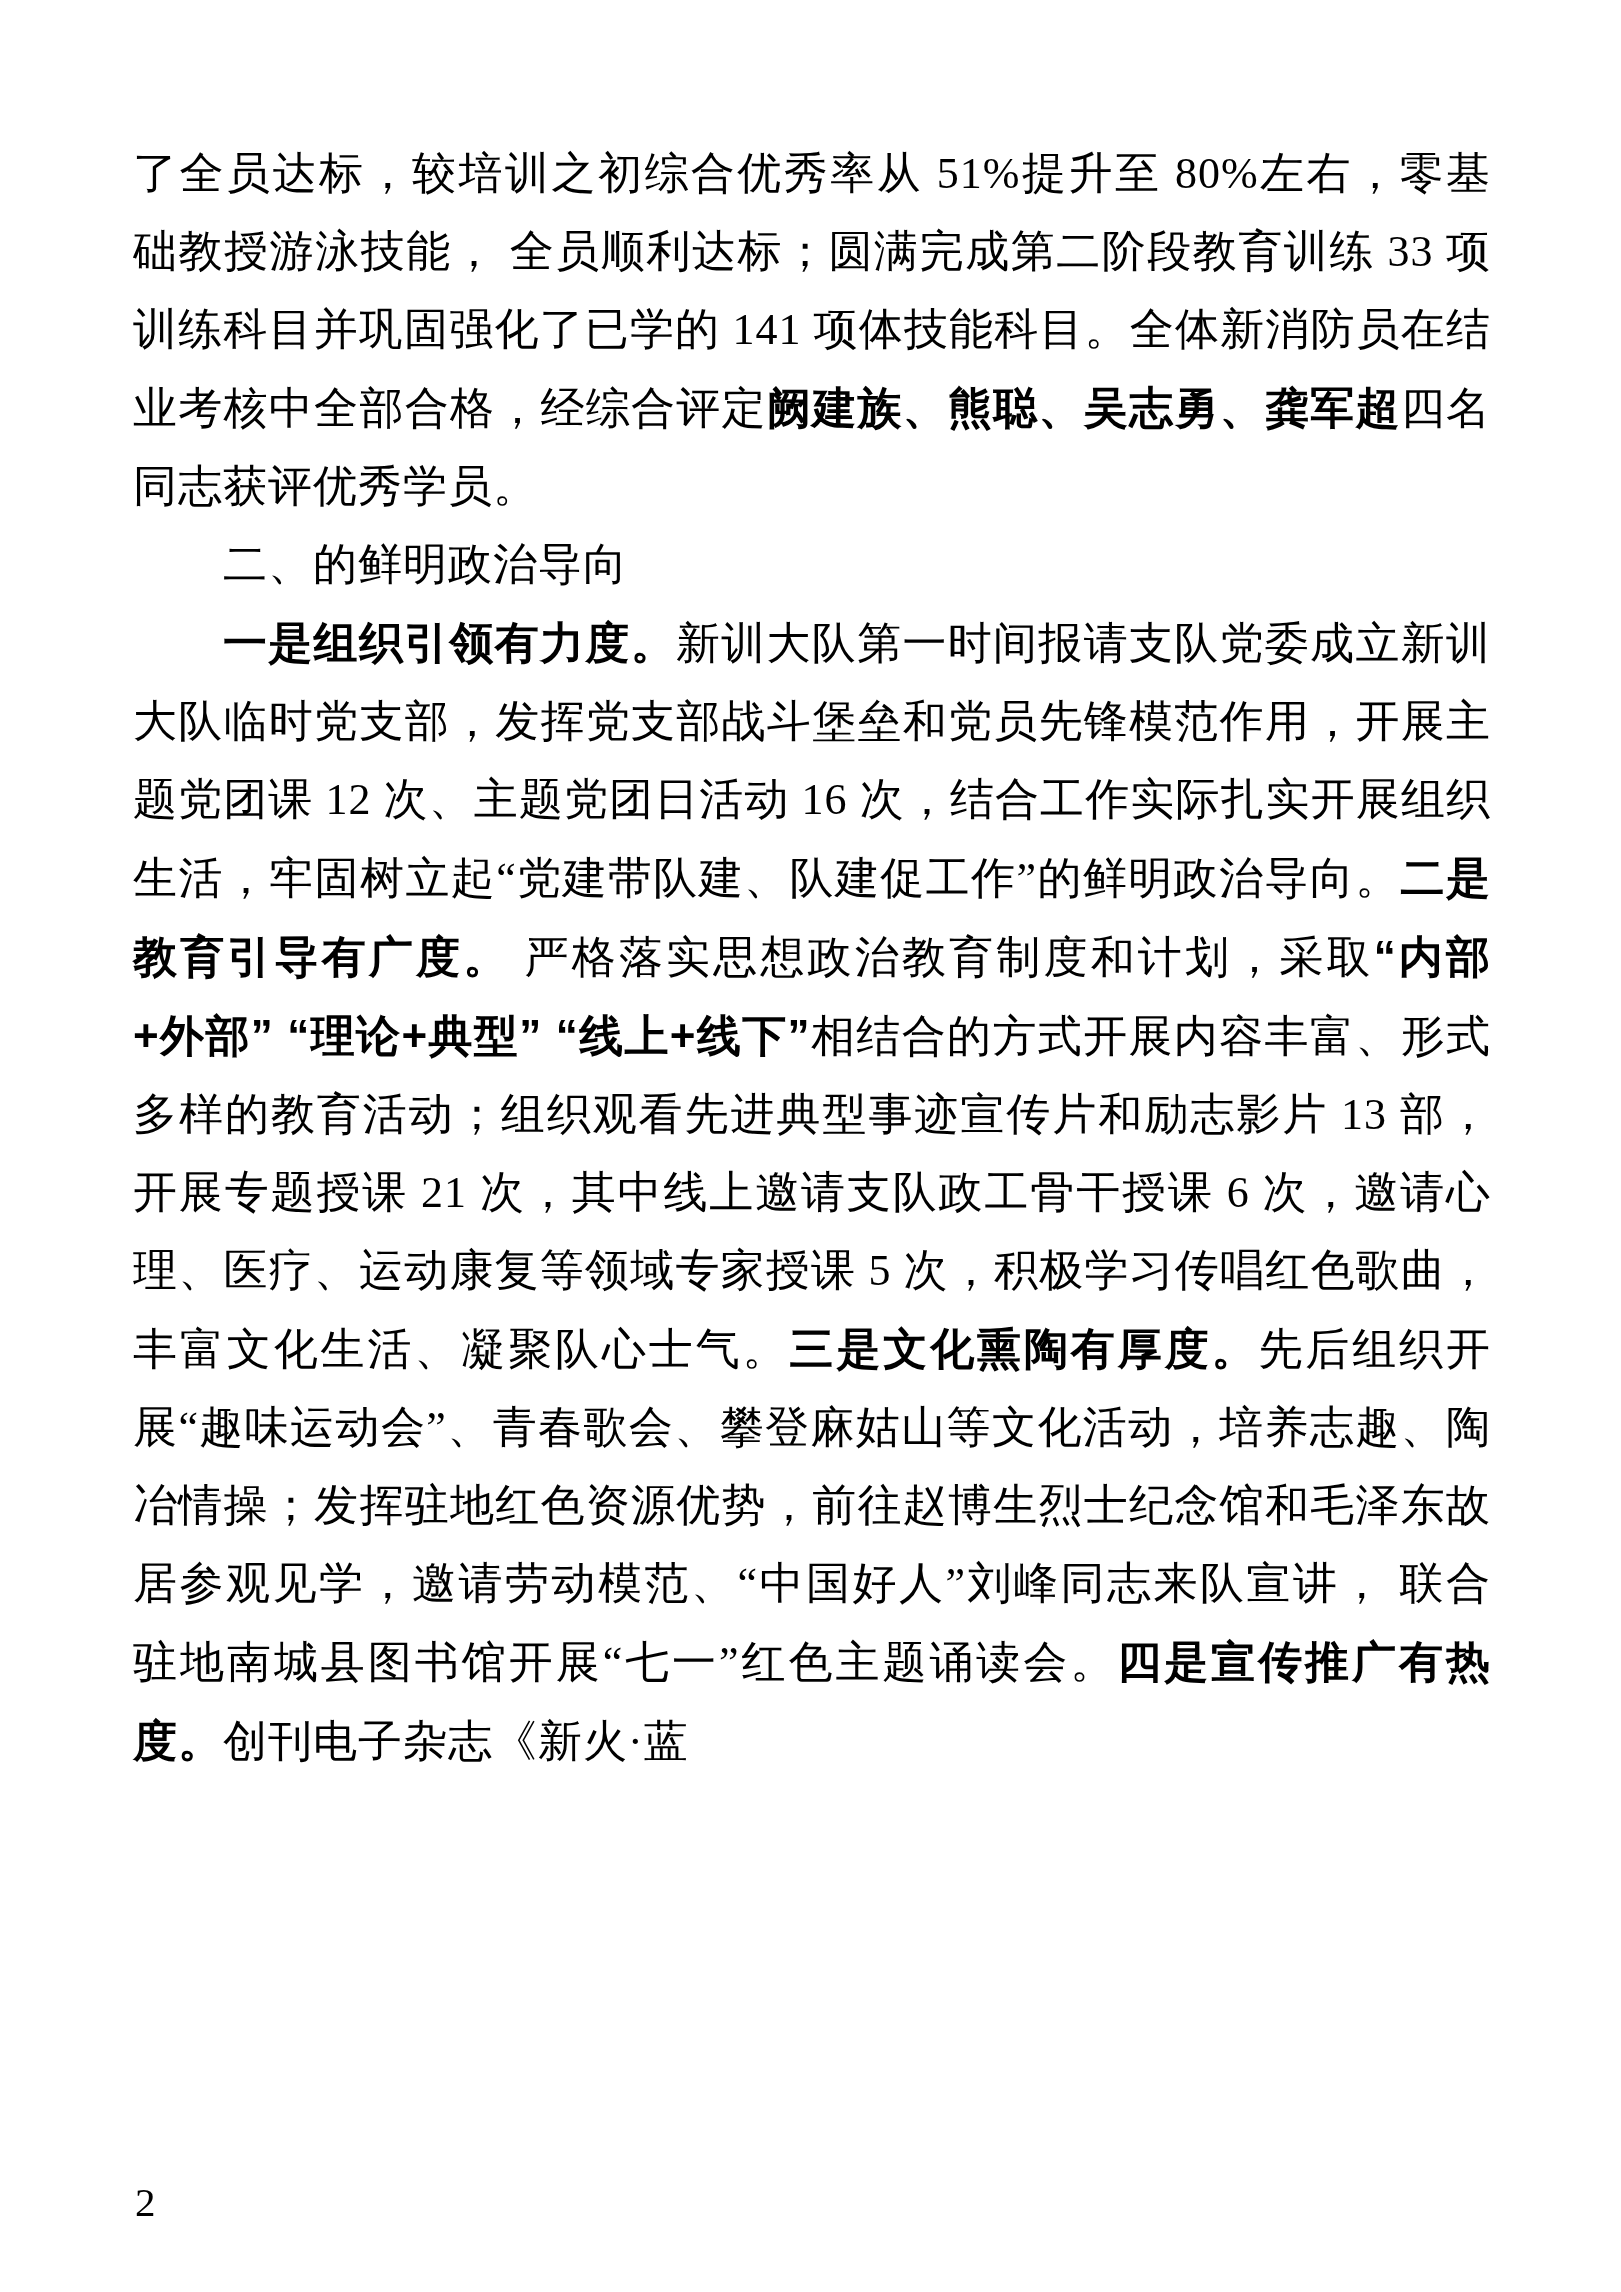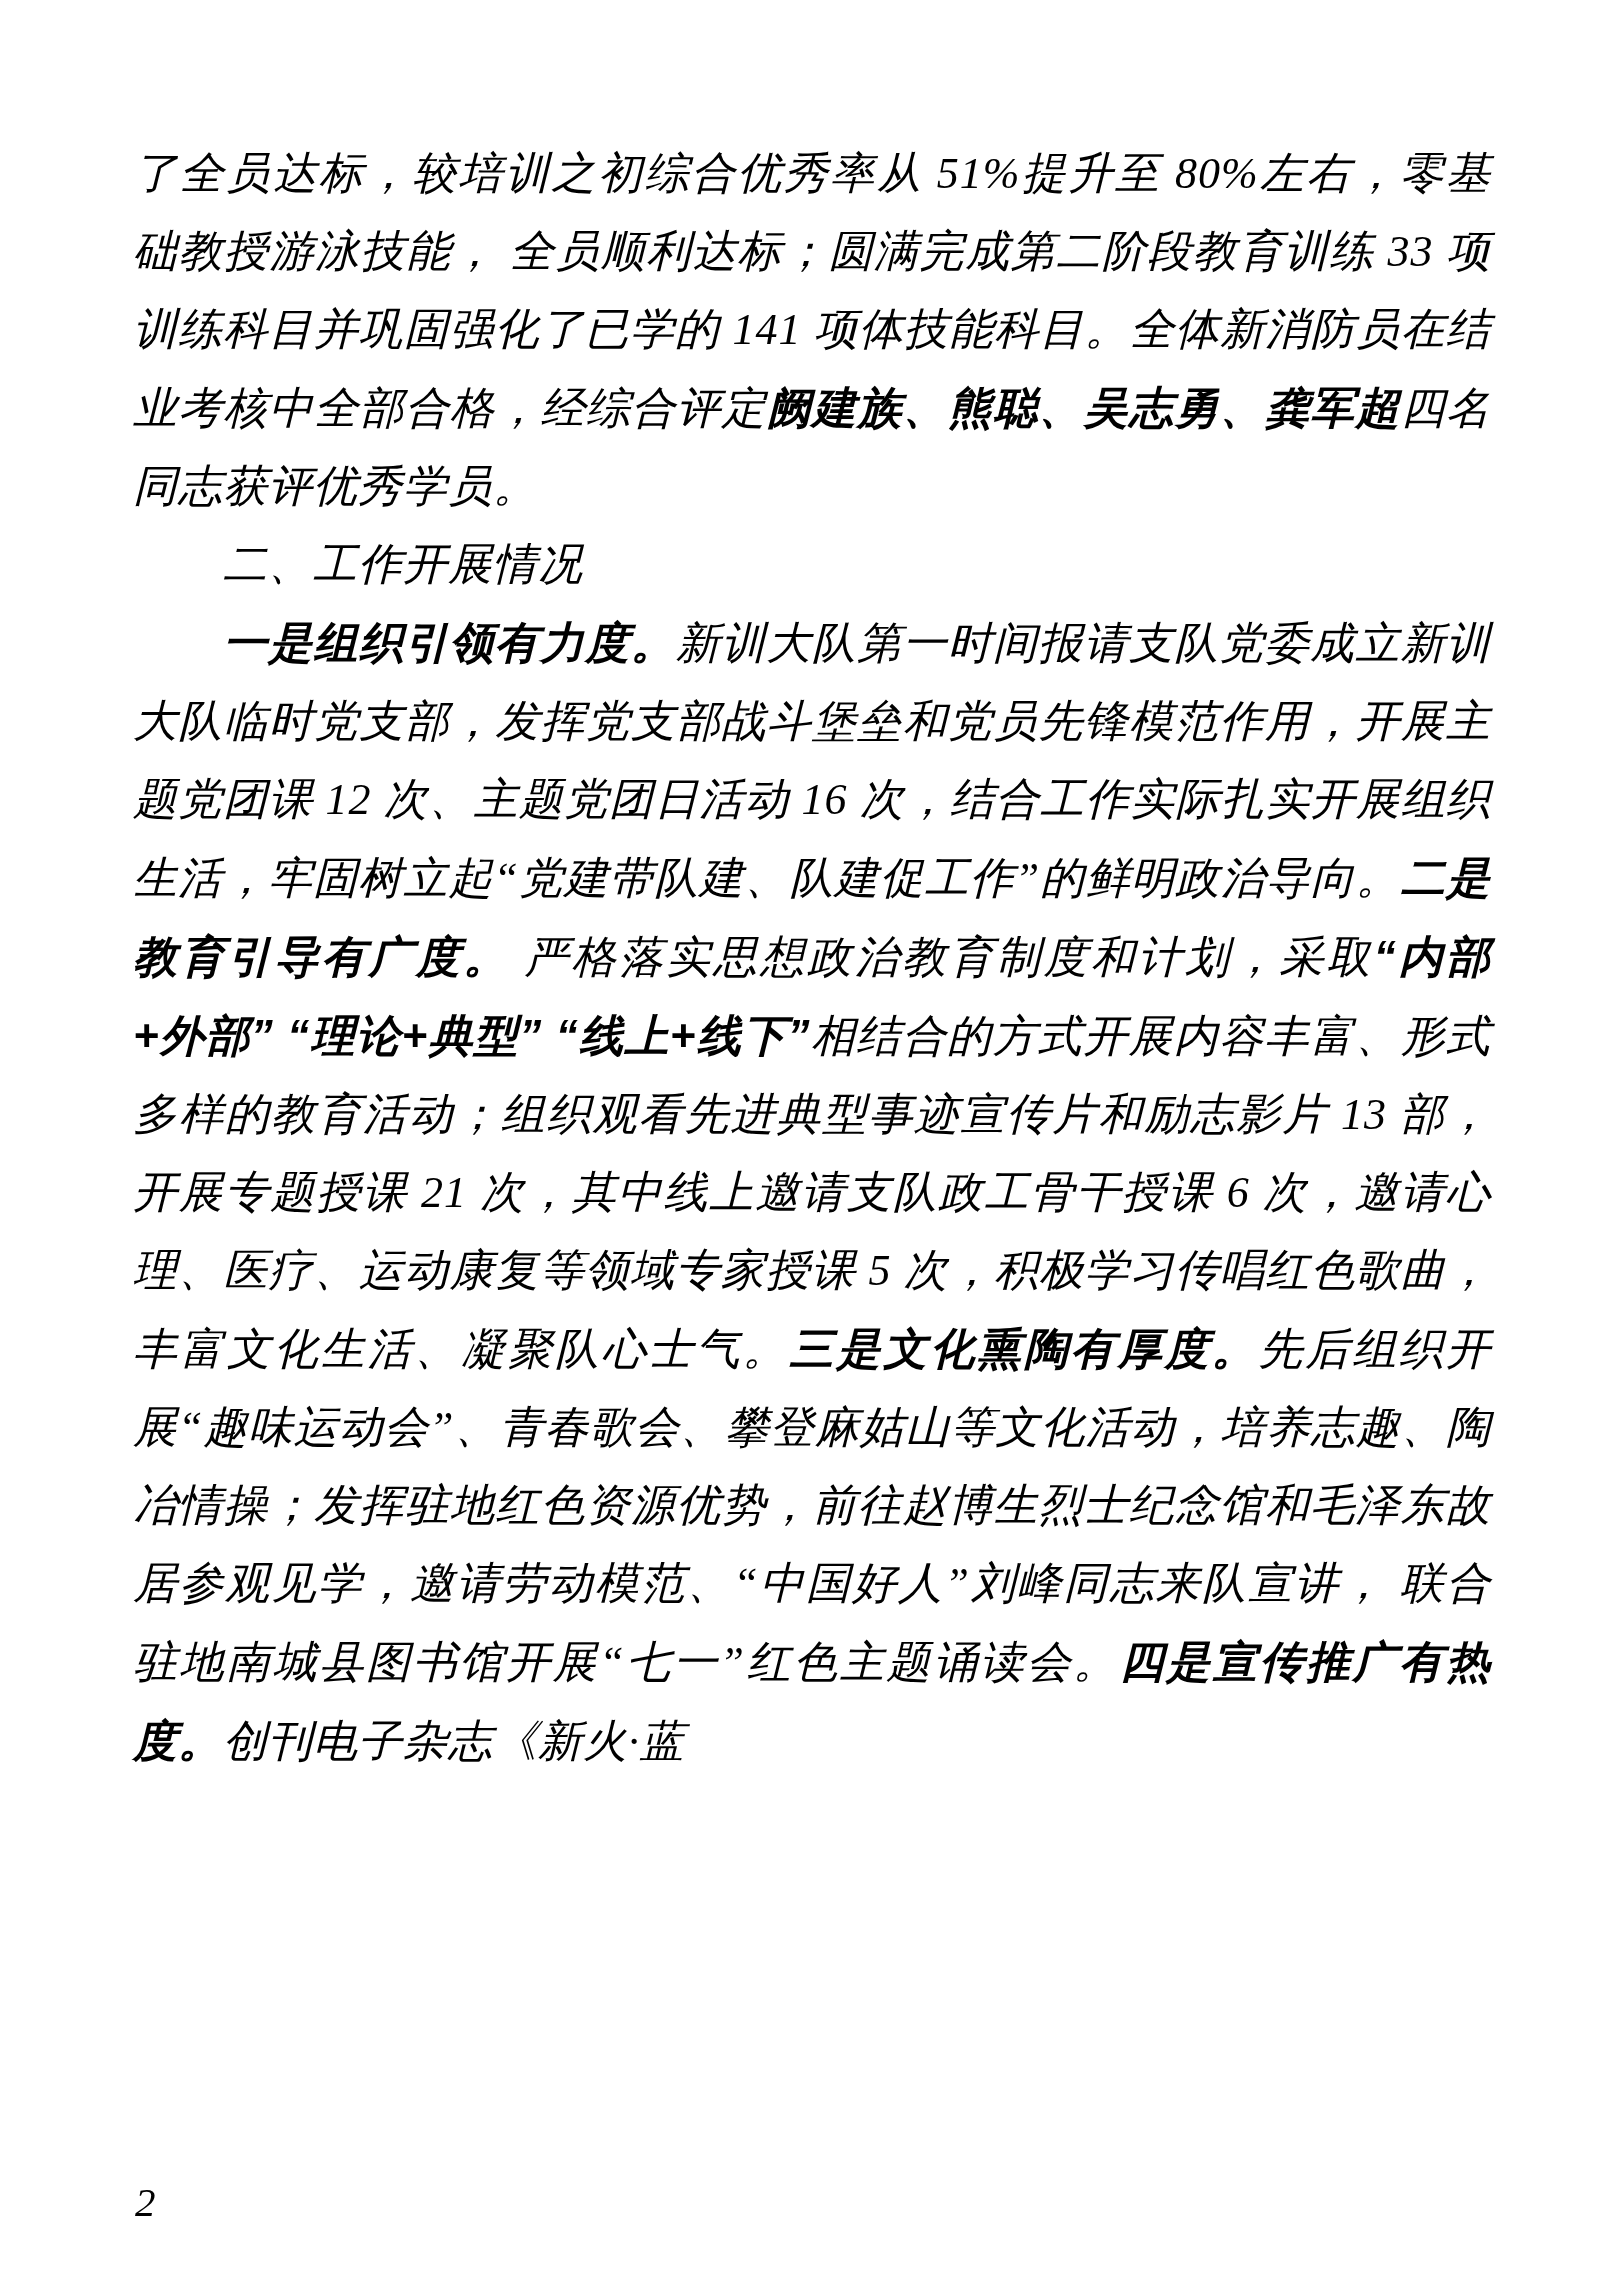--- a/index.html
+++ b/index.html
@@ -8,21 +8,20 @@
     background: #ffffff;
   }
   .page {
     position: relative;
     width: 1621px;
     height: 2238px;
     background: #ffffff;
     overflow: hidden;
     font-family: "Liberation Serif", "DejaVu Serif", serif;
     color: #000000;
-    font-style: italic;
   }
   .doc-body {
     position: absolute;
     left: 133px;
     top: 135px;
     width: 1358px;
   }
   .para {
     margin: 0;
     font-size: 44px;
@@ -50,18 +49,18 @@
     font-family: "Liberation Serif", "DejaVu Serif", serif;
     color: #000000;
   }
 </style>
 </head>
 <body>
 
 <div class="page">
   <div class="doc-body">
       <p class="para"><span class="run">了全员达标，较培训之初综合优秀率从 51%提升至 80%左右，零基础教授游泳技能， 全员顺利达标；圆满完成第二阶段教育训练 33 项训练科目并巩固强化了已学的 141 项体技能科目。全体新消防员在结业考核中全部合格，经综合评定</span><span class="run bold">阙建族、熊聪、吴志勇、龚军超</span><span class="run">四名同志获评优秀学员。</span></p>
-      <p class="para indent"><span class="run">二、工作开展情况</span></p>
+      <p class="para indent"><span class="run">二、的鲜明政治导向</span></p>
       <p class="para indent"><span class="run bold">一是组织引领有力度。</span><span class="run">新训大队第一时间报请支队党委成立新训大队临时党支部，发挥党支部战斗堡垒和党员先锋模范作用，开展主题党团课 12 次、主题党团日活动 16 次，结合工作实际扎实开展组织生活，牢固树立起“党建带队建、队建促工作”的鲜明政治导向。</span><span class="run bold">二是教育引导有广度。</span><span class="run"> 严格落实思想政治教育制度和计划，采取</span><span class="run bold">“内部+外部” “理论+典型” “线上+线下”</span><span class="run">相结合的方式开展内容丰富、形式多样的教育活动；组织观看先进典型事迹宣传片和励志影片 13 部，开展专题授课 21 次，其中线上邀请支队政工骨干授课 6 次，邀请心理、医疗、运动康复等领域专家授课 5 次，积极学习传唱红色歌曲，丰富文化生活、凝聚队心士气。</span><span class="run bold">三是文化熏陶有厚度。</span><span class="run">先后组织开展“趣味运动会”、青春歌会、攀登麻姑山等文化活动，培养志趣、陶冶情操；发挥驻地红色资源优势，前往赵博生烈士纪念馆和毛泽东故居参观见学，邀请劳动模范、“中国好人”刘峰同志来队宣讲， 联合驻地南城县图书馆开展“七一”红色主题诵读会。</span><span class="run bold">四是宣传推广有热度。</span><span class="run">创刊电子杂志《新火·蓝</span></p>
     </div>
   <div class="page-number">2</div>
 </div>
 
 
 </body></html>

